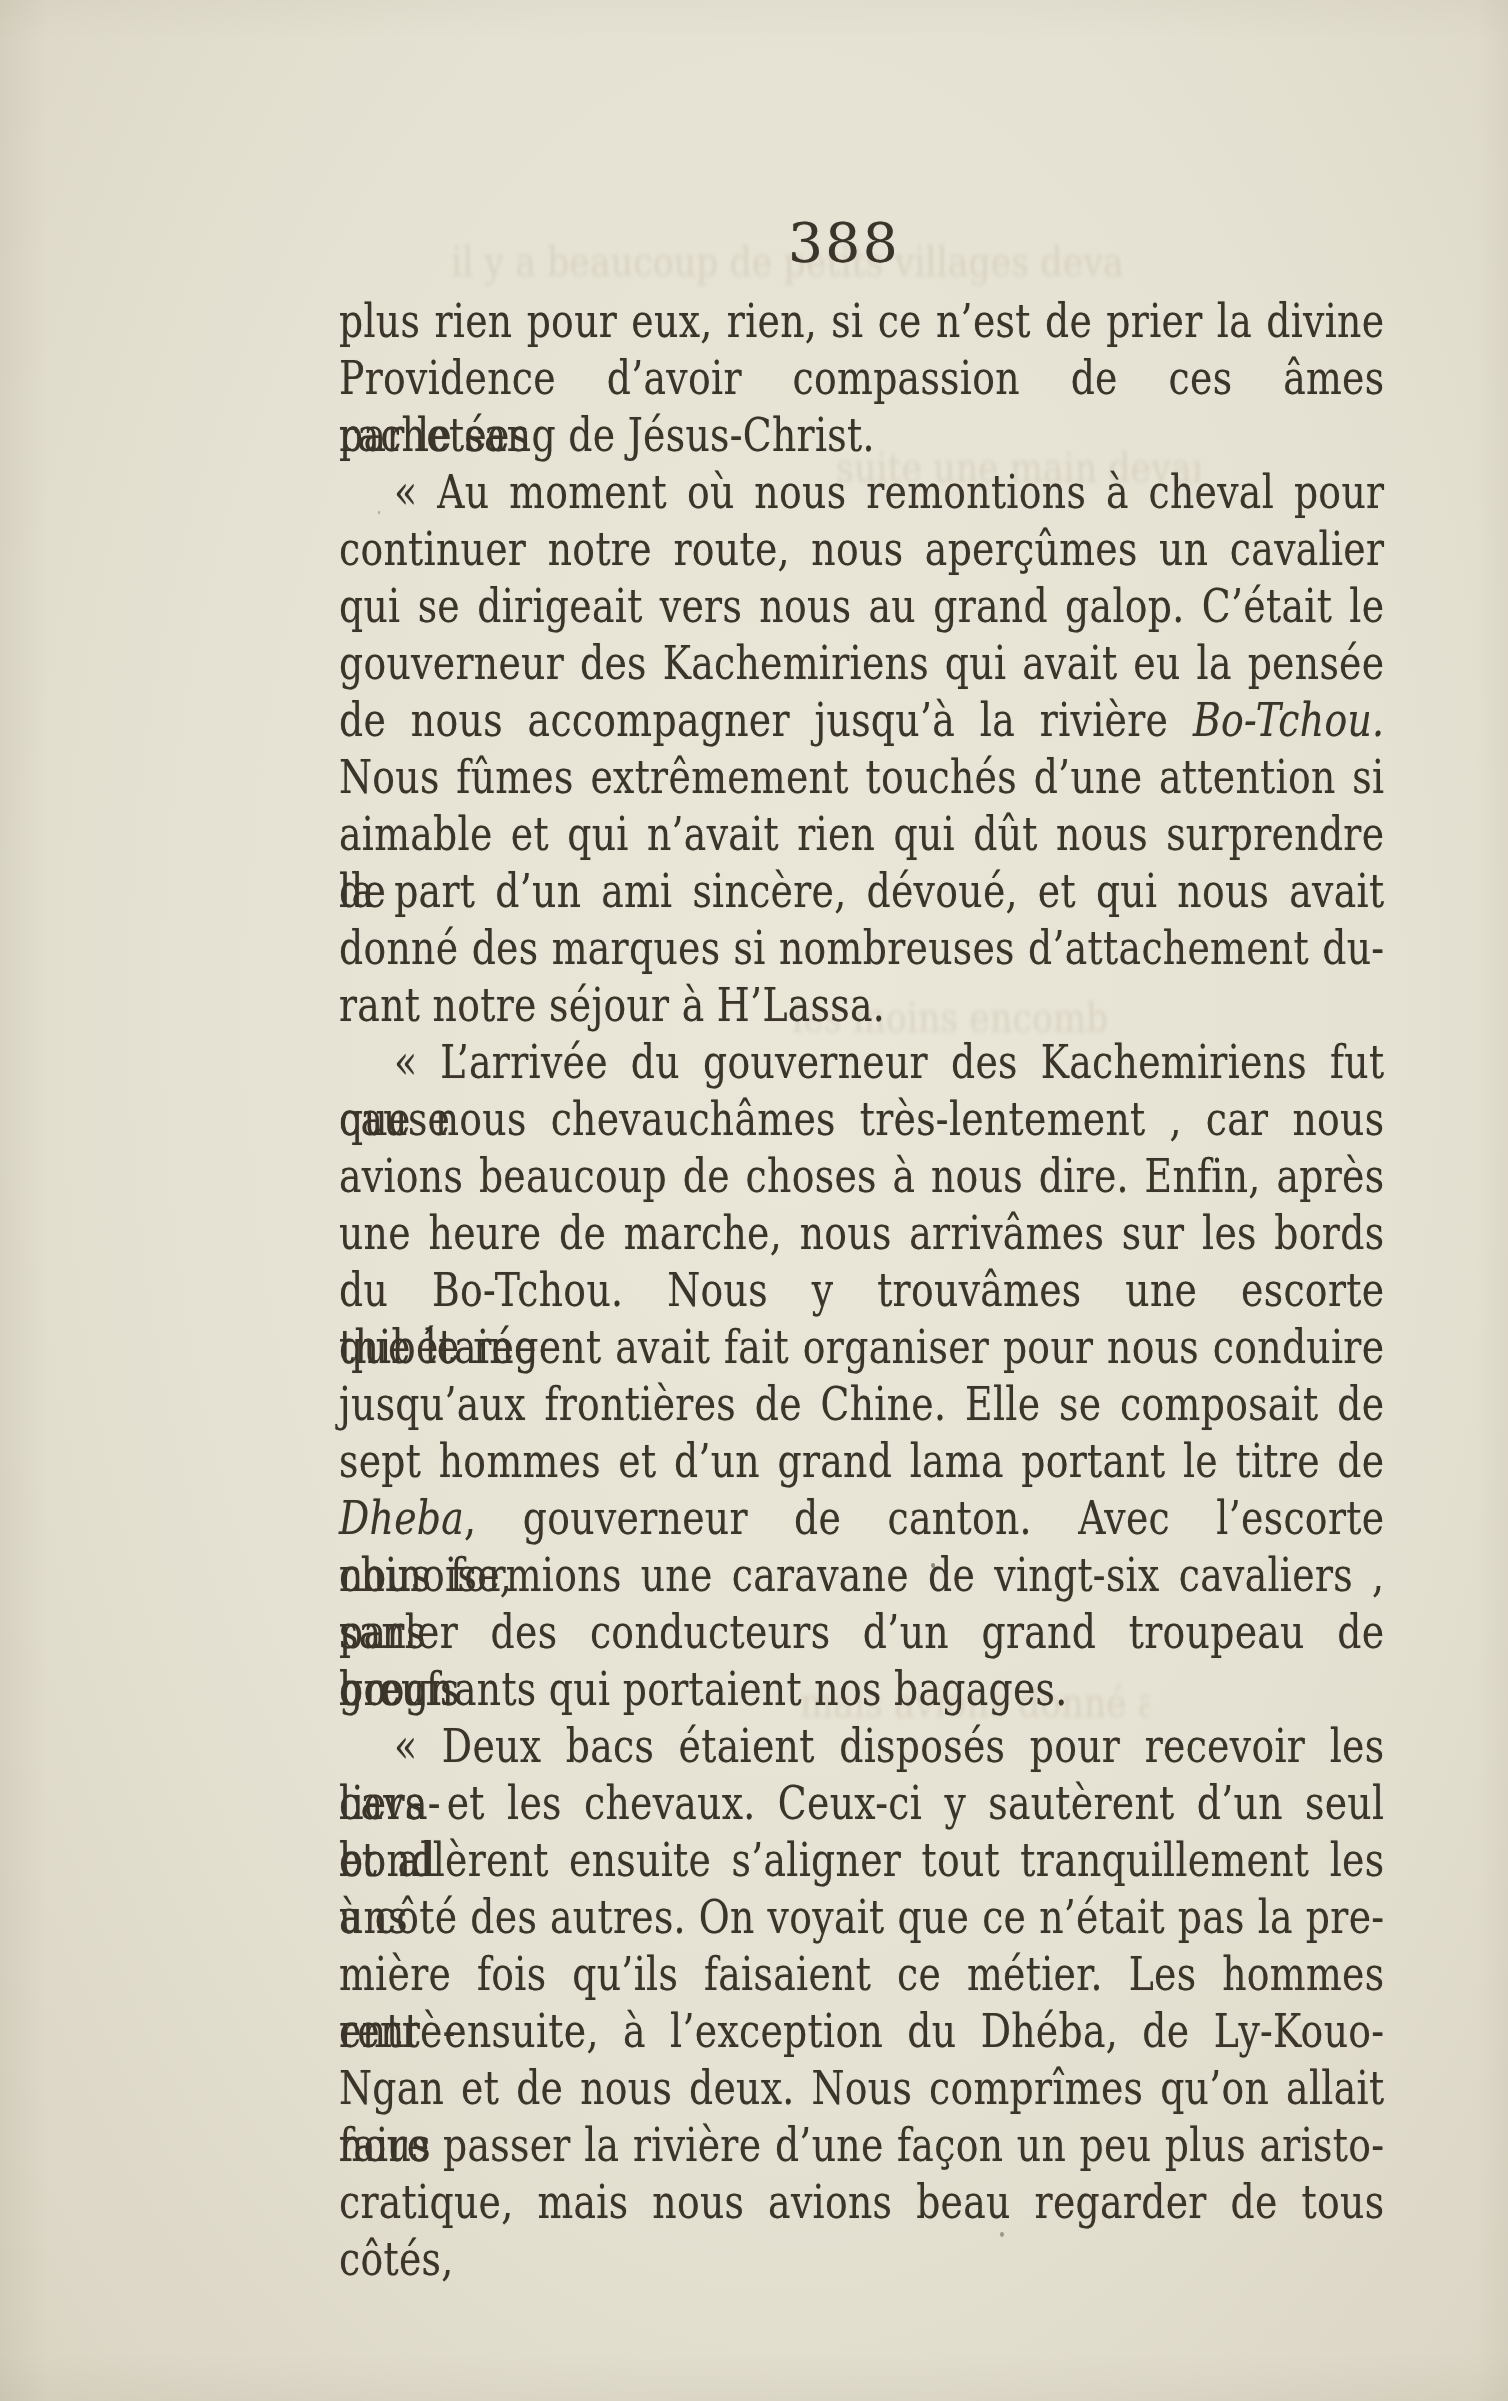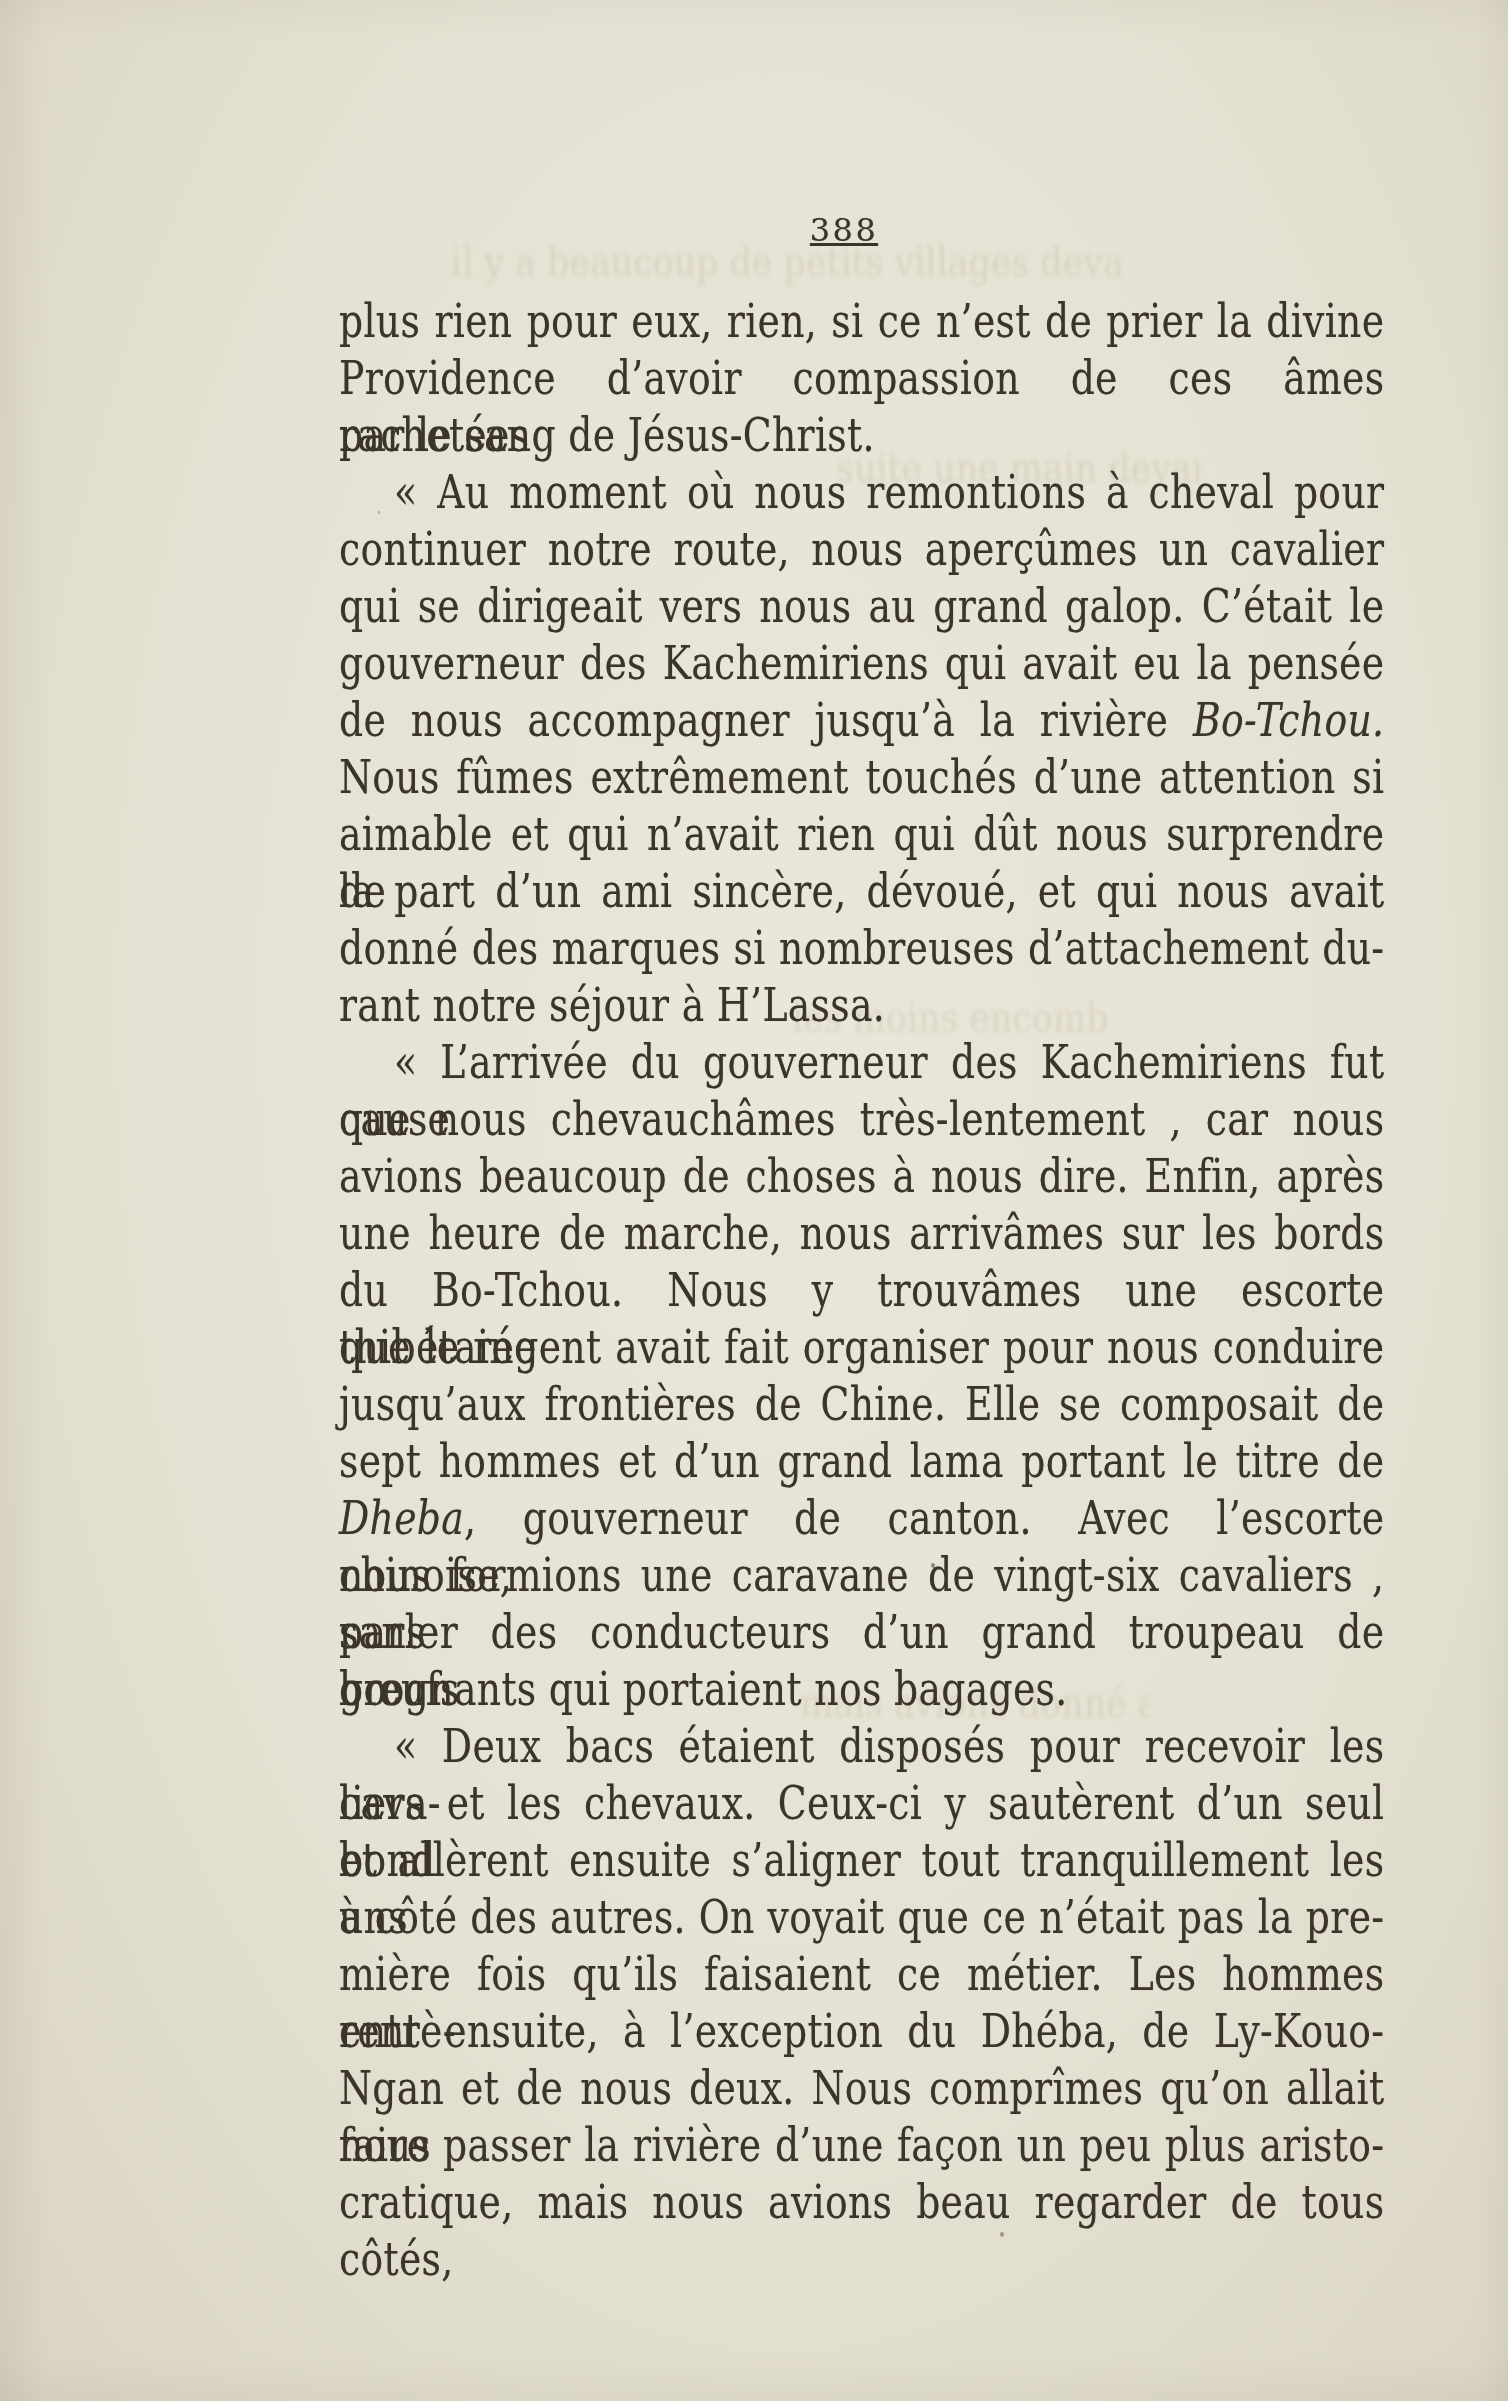--- a/index.html
+++ b/index.html
@@ -26,25 +26,24 @@
     background:
       linear-gradient(to right, rgba(90,80,60,0.07) 0px, rgba(90,80,60,0.0) 48px),
       linear-gradient(to left,  rgba(90,80,60,0.05) 0px, rgba(90,80,60,0.0) 32px),
       linear-gradient(to bottom,rgba(90,80,60,0.04) 0px, rgba(90,80,60,0.0) 40px),
       linear-gradient(to top,   rgba(90,80,60,0.05) 0px, rgba(90,80,60,0.0) 48px);
   }
   .page-number{
     position:absolute;
     top:211px;left:844px;
     transform:translateX(-50%);
-    font-size:32px;
+    font-size:55px;
     letter-spacing:2.4px;
     color:var(--ink);
     text-shadow:0 0 0.8px rgba(58,52,42,0.45);
-    text-decoration:underline;
   }
   .text-block{
     position:absolute;
     top:293px;left:339px;
     width:1275px;               
     transform:scaleX(0.8199);   
     transform-origin:left top;
     font-size:46px;
     line-height:57px;
     letter-spacing:0.4px;

